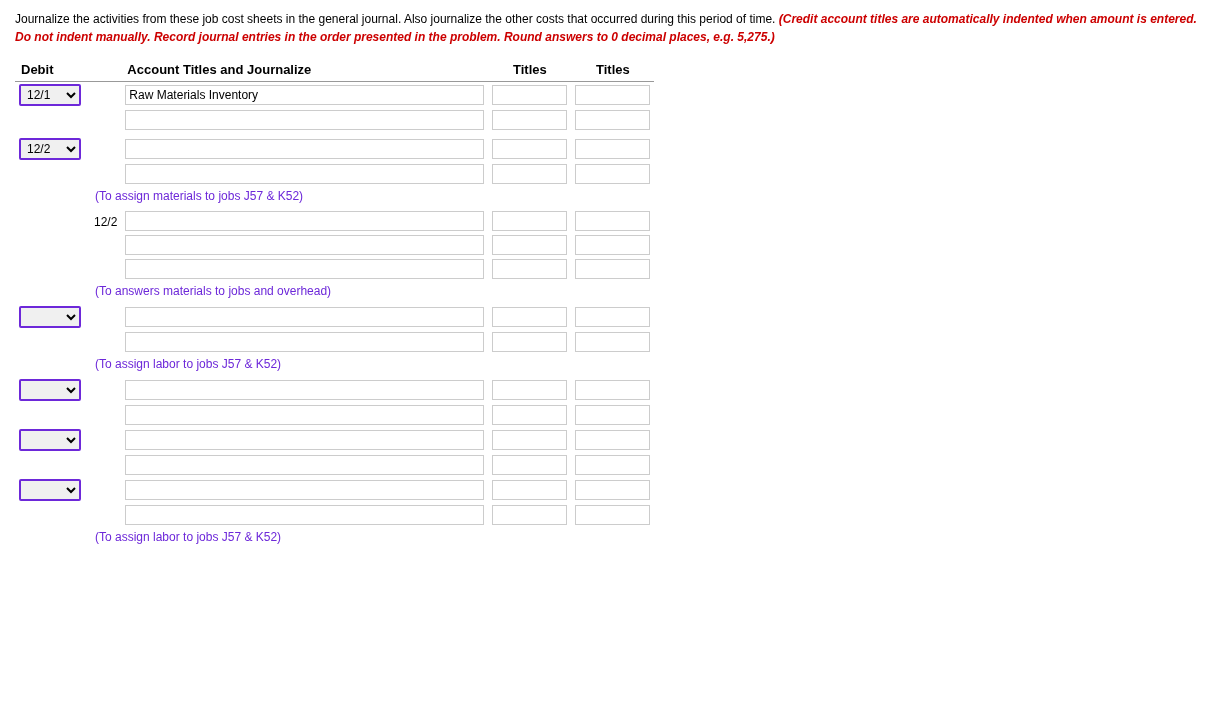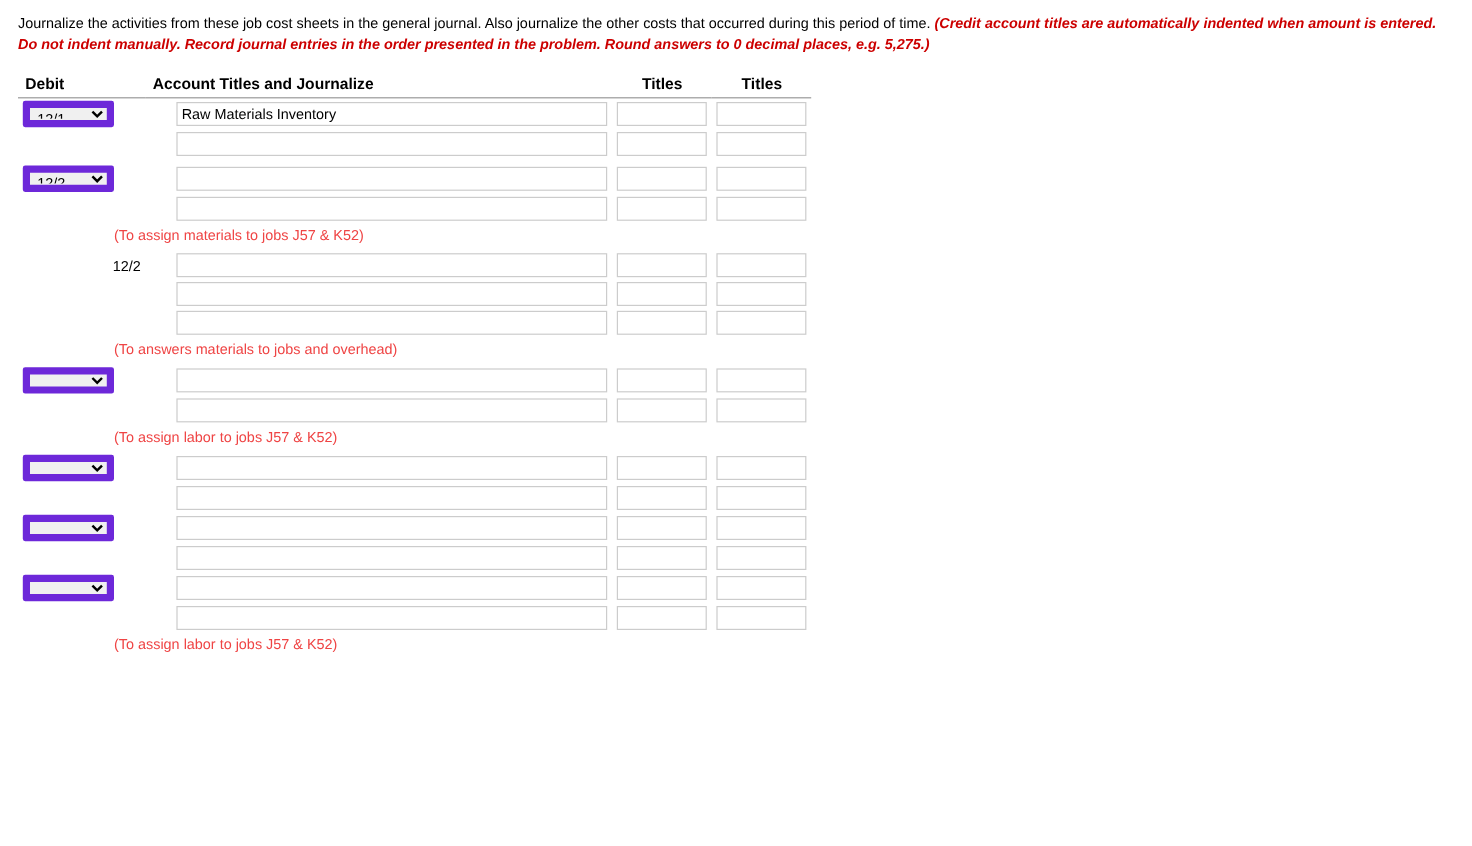--- a/index.html
+++ b/index.html
@@ -48,47 +48,46 @@
       width: 75px;
     }
     td.account-cell {
       width: 330px;
     }
     td.debit-cell, td.credit-cell {
       width: 85px;
       text-align: center;
     }
     .date-select {
-      width: 76px;
+      width: 62px;
       height: 22px;
       font-size: 12px;
-      border: 6px solid #6d28d9;
+      border: 2px solid #6d28d9;
       background: #f0f0f0;
       padding: 1px 2px;
       border-radius: 2px;
     }
     .account-input {
       width: 359px;
       height: 20px;
       border: 1px solid #ccc;
       font-size: 12px;
       padding: 1px 3px;
-      margin-left: 22px;
     }
     .amount-input {
       width: 75px;
       height: 20px;
       border: 1px solid #ccc;
       font-size: 12px;
       padding: 1px 3px;
     }
     .note-row td {
       font-size: 12px;
       padding: 3px 4px 6px 80px;
-      color: #ef4444;
+      color: #6d28d9;
     }
     .spacer-row td {
       height: 4px;
     }
     .section-label {
       font-size: 12px;
       padding-left: 75px;
     }
   </style>
 </head>

